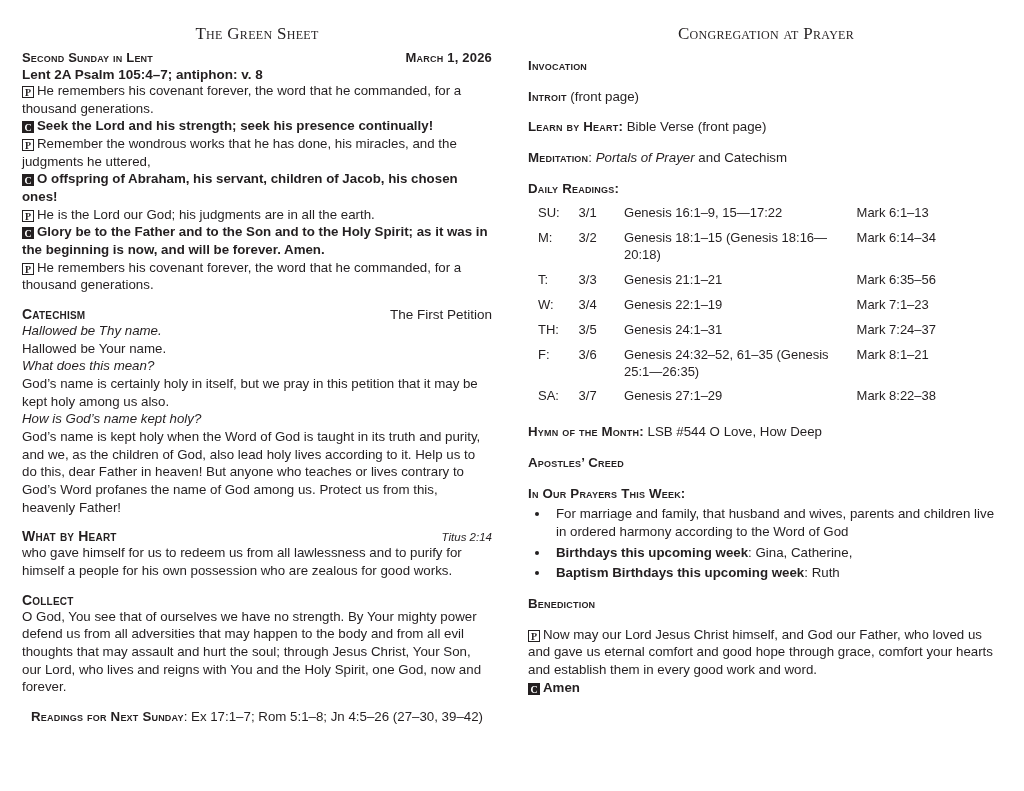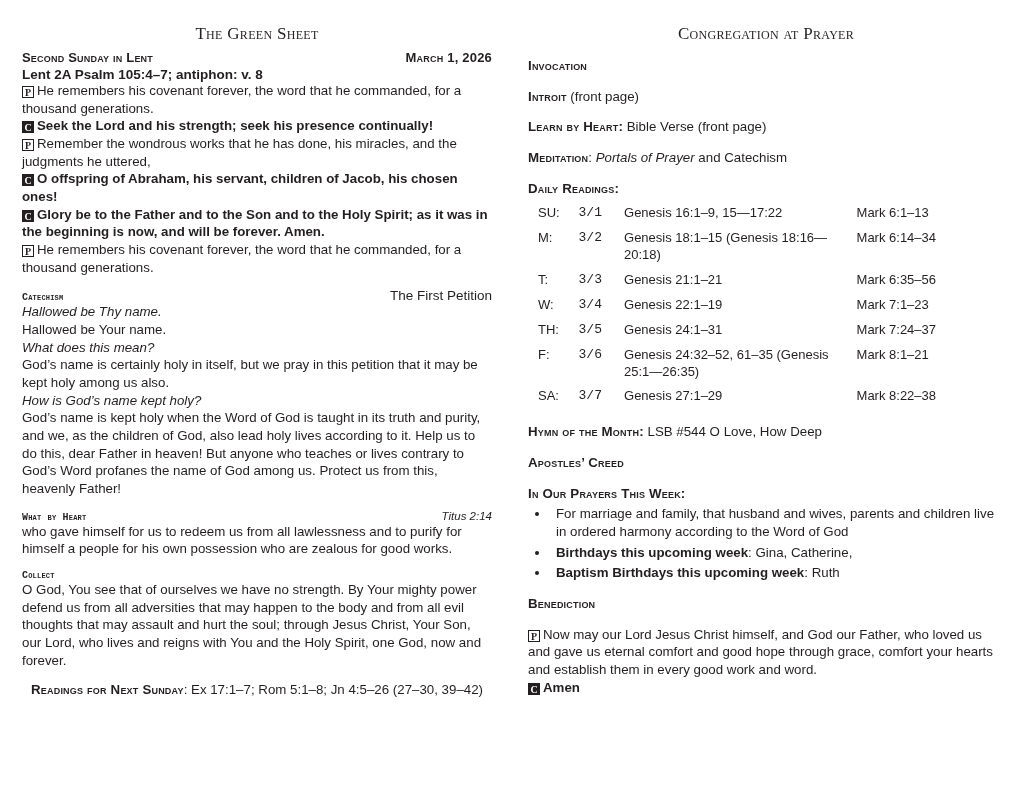--- a/index.html
+++ b/index.html
@@ -49,24 +49,23 @@
     letter-spacing: 0.2px;
     margin-top: 2px;
   }
   .subhead {
     font-weight: bold;
     font-size: 13.5px;
     margin-top: 2px;
   }
   .section-head {
     font-weight: bold;
-    font-size: 10px;
+    font-size: 14px;
     font-variant: small-caps;
     letter-spacing: 0.2px;
-    font-family: Liberation Mono, monospace;
   }
   .section-row {
     display: flex;
     justify-content: space-between;
     align-items: baseline;
     margin-top: 12px;
   }
   .section-right {
     font-size: 13.5px;
     font-weight: normal;
@@ -129,21 +128,21 @@
     font-size: 13px;
     width: 460px;
     border-collapse: collapse;
   }
   .readings td {
     padding: 2px 0 6px 0;
     vertical-align: top;
     line-height: 1.3;
   }
   .c-day  { width: 40px; padding-left: 10px !important; }
-  .c-date { width: 45px; font-family: Liberation Mono, monospace; }
+  .c-date { width: 45px; }
   .c-ot   { width: 230px; }
   .c-nt   { width: 130px; }
 
   ul.prayers {
     margin: 2px 0 0 0;
     padding-left: 22px;
     font-size: 13.3px;
     line-height: 1.33;
   }
   ul.prayers li { margin-top: 3px; padding-left: 6px; }
@@ -181,20 +180,23 @@
       <span class="mark mark-p">P</span><span>He remembers his covenant forever, the word that he commanded, for a thousand generations.</span>
     </div>
     <div class="body resp-c">
       <span class="mark mark-c">C</span><span>Seek the Lord and his strength; seek his presence continually!</span>
     </div>
     <div class="body">
       <span class="mark mark-p">P</span><span>Remember the wondrous works that he has done, his miracles, and the judgments he uttered,</span>
     </div>
     <div class="body resp-c">
       <span class="mark mark-c">C</span><span>O offspring of Abraham, his servant, children of Jacob, his chosen ones!</span>
+    </div>
+    <div class="body">
+      <span class="mark mark-p">P</span><span>He is the Lord our God; his judgments are in all the earth.</span>
     </div>
     <div class="body resp-c">
       <span class="mark mark-c">C</span><span>Glory be to the Father and to the Son and to the Holy Spirit; as it was in the beginning is now, and will be forever. Amen.</span>
     </div>
     <div class="body">
       <span class="mark mark-p">P</span><span>He remembers his covenant forever, the word that he commanded, for a thousand generations.</span>
     </div>
 
     <div class="section-row">
       <span class="section-head">Catechism</span>

